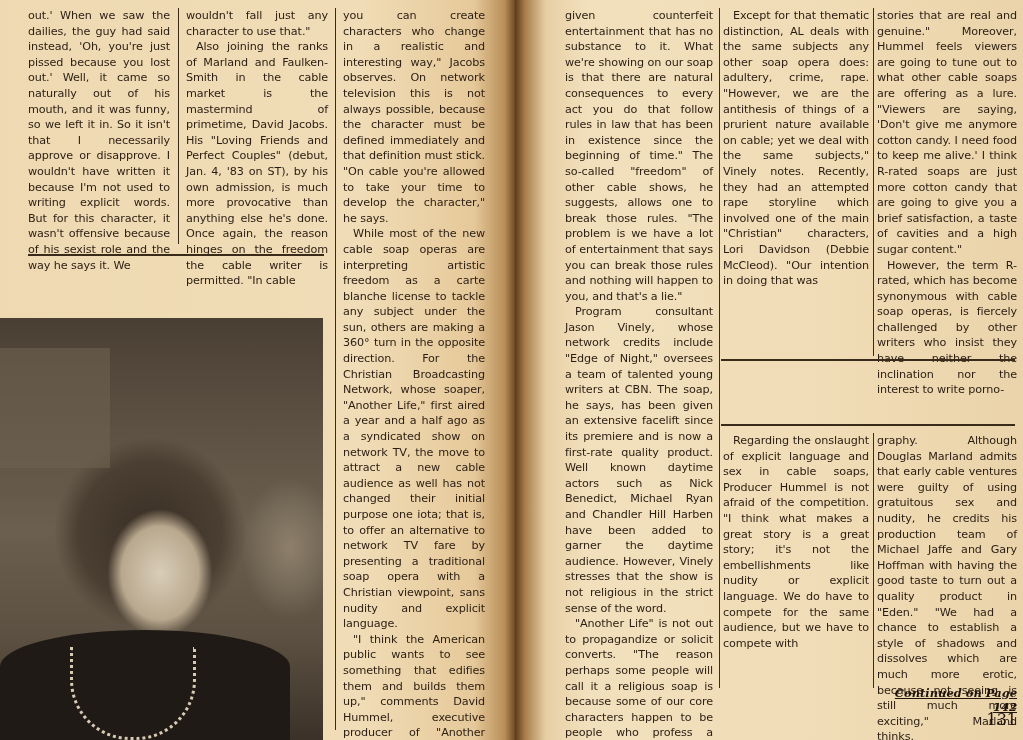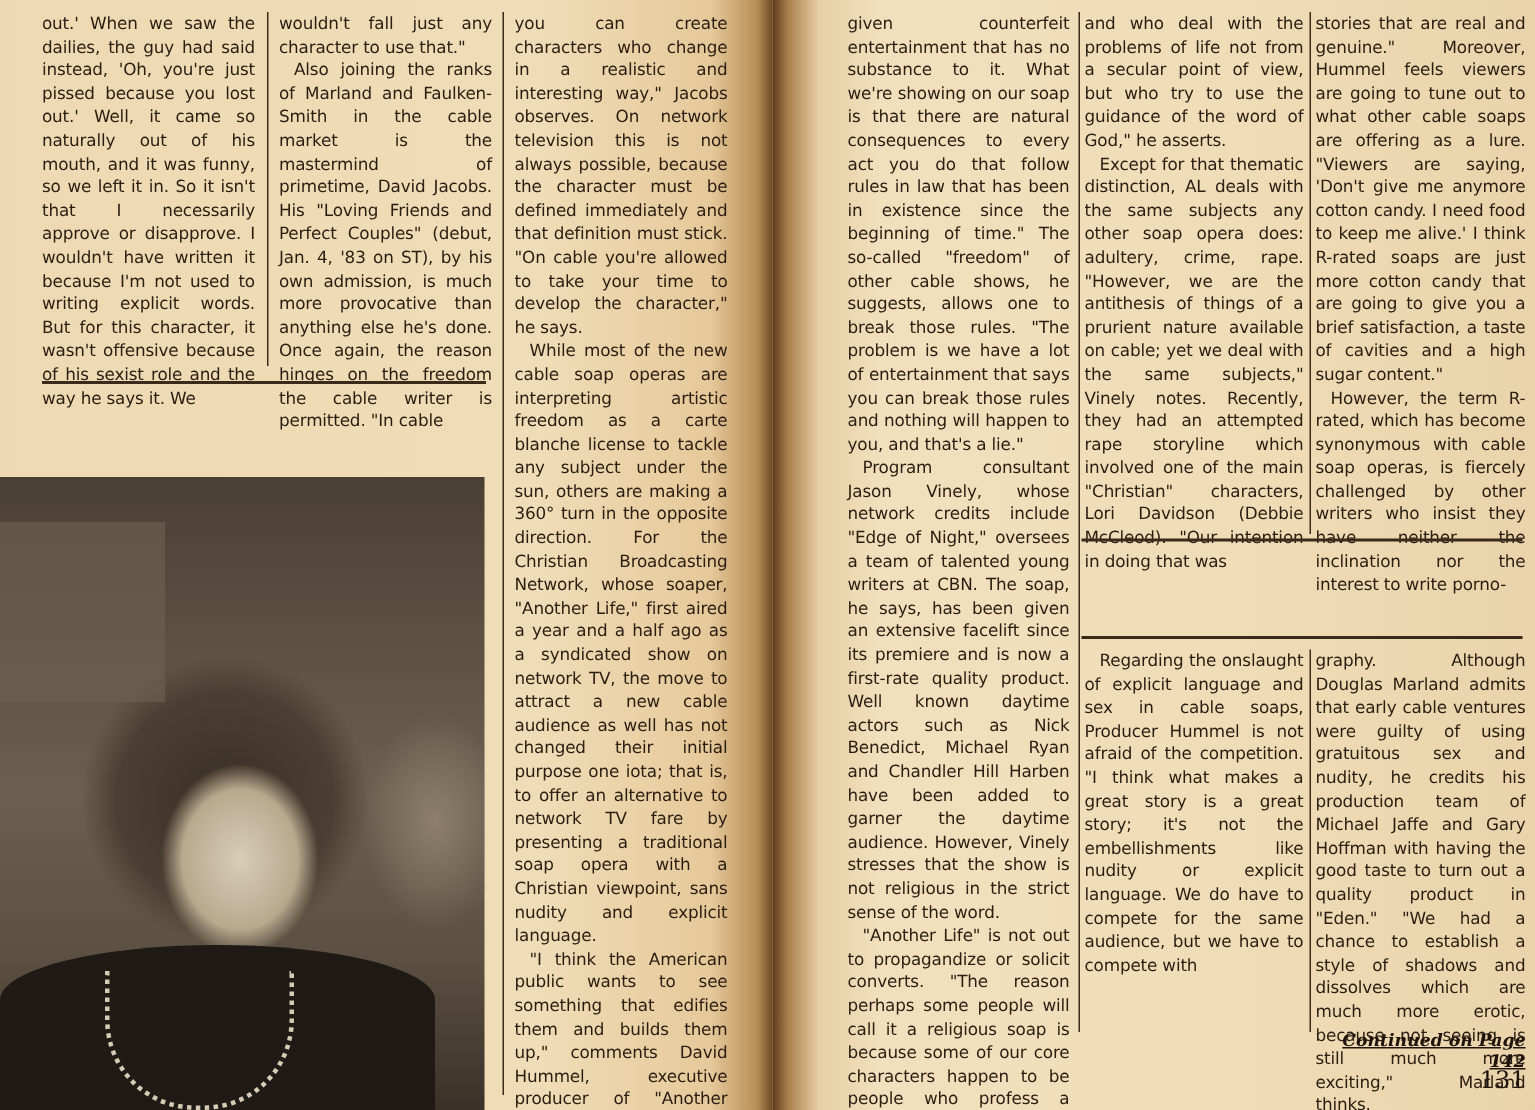--- a/index.html
+++ b/index.html
@@ -101,21 +101,20 @@
 
   <div class="page-right">
     <div class="col" style="left:50px; top:8px; width:148px;">
       <p>given counterfeit entertainment that has no substance to it. What we're showing on our soap is that there are natural consequences to every act you do that follow rules in law that has been in existence since the beginning of time." The so-called "freedom" of other cable shows, he suggests, allows one to break those rules. "The problem is we have a lot of entertainment that says you can break those rules and nothing will happen to you, and that's a lie."</p>
       <p class="ind">Program consultant Jason Vinely, whose network credits include "Edge of Night," oversees a team of talented young writers at CBN. The soap, he says, has been given an extensive facelift since its premiere and is now a first-rate quality product. Well known daytime actors such as Nick Benedict, Michael Ryan and Chandler Hill Harben have been added to garner the daytime audience. However, Vinely stresses that the show is not religious in the strict sense of the word.</p>
       <p class="ind">"Another Life" is not out to propagandize or solicit converts. "The reason perhaps some people will call it a religious soap is because some of our core characters happen to be people who profess a belief in Jesus Christ,</p>
     </div>
     <div class="vrule" style="left:204px; top:8px; height:680px;"></div>
 
     <div class="col" style="left:208px; top:8px; width:146px;">
-      <p>and who deal with the problems of life not from a secular point of view, but who try to use the guidance of the word of God," he asserts.</p>
       <p class="ind">Except for that thematic distinction, AL deals with the same subjects any other soap opera does: adultery, crime, rape. "However, we are the antithesis of things of a prurient nature available on cable; yet we deal with the same subjects," Vinely notes. Recently, they had an attempted rape storyline which involved one of the main "Christian" characters, Lori Davidson (Debbie McCleod). "Our intention in doing that was</p>
     </div>
     <div class="vrule" style="left:358px; top:8px; height:348px;"></div>
     <div class="col" style="left:362px; top:8px; width:140px;">
       <p>stories that are real and genuine." Moreover, Hummel feels viewers are going to tune out to what other cable soaps are offering as a lure. "Viewers are saying, 'Don't give me anymore cotton candy. I need food to keep me alive.' I think R-rated soaps are just more cotton candy that are going to give you a brief satisfaction, a taste of cavities and a high sugar content."</p>
       <p class="ind">However, the term R-rated, which has become synonymous with cable soap operas, is fiercely challenged by other writers who insist they have neither the inclination nor the interest to write porno-</p>
     </div>
 
     <div class="hrule" style="left:206px; top:359px; width:294px;"></div>
     <div class="hrule" style="left:206px; top:424px; width:294px;"></div>

